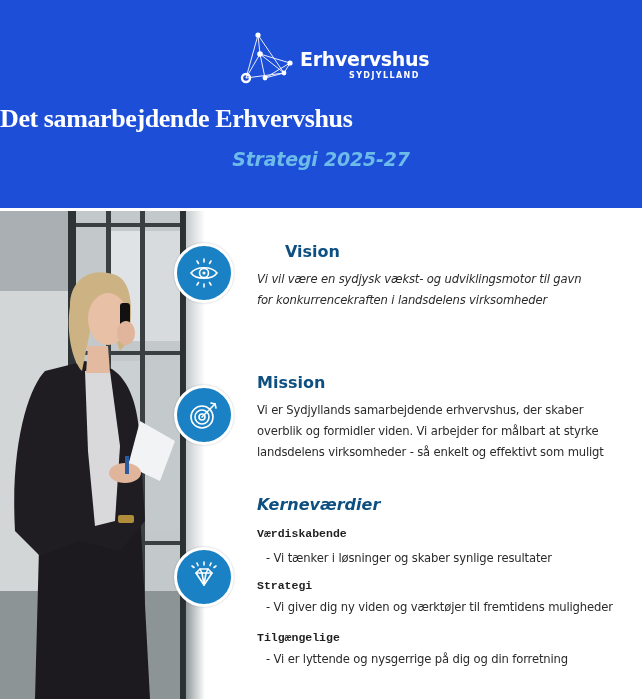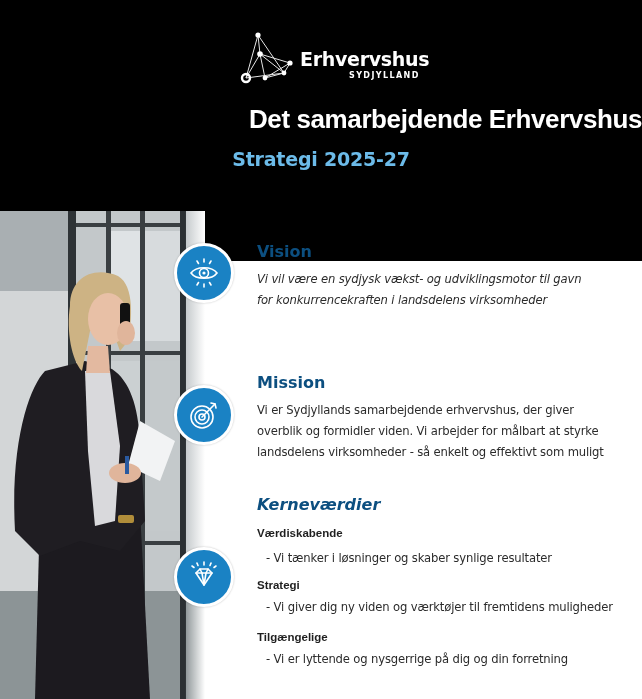--- a/index.html
+++ b/index.html
@@ -1,39 +1,39 @@
 <!DOCTYPE html>
 <html><head>
   <meta charset="utf-8">
   <style>
     * { box-sizing: border-box; margin: 0; padding: 0; }
     html, body { width: 642px; height: 699px; overflow: hidden; background: #ffffff; }
     body { font-family: "DejaVu Sans", "Liberation Sans", sans-serif; position: relative; }
 
     .header {
-      position: absolute; left: 0; top: 0; width: 642px; height: 261px;
-      background: #000000;
+      position: absolute; left: 0; top: 0; width: 642px; height: 208px;
+      background: #1d4ed8;
     }
     .logo { position: absolute; left: 238px; top: 28px; width: 180px; height: 60px; }
     .logo-mark { position: absolute; left: 0; top: 0; width: 62px; height: 58px; }
     .logo-word {
       position: absolute; left: 62px; top: 20px; color: #ffffff;
       font-family: "DejaVu Sans", sans-serif; font-weight: bold; font-size: 19px; letter-spacing: -0.3px;
     }
     .logo-sub {
       position: absolute; left: 64px; top: 43px; color: #ffffff;
       font-family: "DejaVu Sans", sans-serif; font-weight: bold; font-size: 8px; letter-spacing: 1.4px; padding-left: 47px;
     }
     .title {
-      position: absolute; left: 0; width: 642px; top: 104px; text-align: right; color: #ffffff;
-      font-family: Liberation Sans, sans-serif; font-weight: bold; font-size: 26px; letter-spacing: -0.4px;
+      position: absolute; left: 0; width: 642px; top: 104px; text-align: left; color: #ffffff;
+      font-family: Liberation Serif, serif; font-weight: bold; font-size: 26px; letter-spacing: -0.4px;
     }
     .subtitle {
       position: absolute; left: 0; width: 642px; top: 148px; text-align: center; color: #6cbbe9;
-      font-family: "DejaVu Sans", sans-serif; font-weight: bold; font-size: 19px; letter-spacing: -0.2px;
+      font-family: "DejaVu Sans", sans-serif; font-weight: bold; font-size: 19px; letter-spacing: -0.2px; font-style: italic;
     }
 
     .photo {
       position: absolute; left: 0; top: 211px; width: 205px; height: 488px; overflow: hidden;
       background: linear-gradient(180deg, #b7bcbf 0%, #c9cdcf 30%, #aeb3b5 60%, #7f8789 100%);
     }
     .photo-fade {
       position: absolute; right: 0; top: 0; width: 20px; height: 100%;
       background: linear-gradient(90deg, rgba(255,255,255,0) 0%, #ffffff 100%);
     }
@@ -48,21 +48,21 @@
     .section-title {
       position: absolute; left: 257px; color: #0c4f80;
       font-family: "DejaVu Sans", sans-serif; font-weight: bold; font-size: 16px;
     }
     .body-text {
       position: absolute; left: 257px; color: #2b2b2b;
       font-family: "DejaVu Sans", sans-serif; font-size: 11.6px; line-height: 21px; letter-spacing: -0.15px;
     }
     .value-label {
       position: absolute; left: 257px; color: #1f1f1f;
-      font-family: Liberation Sans, sans-serif; font-weight: bold; font-size: 11.5px;
+      font-family: Liberation Mono, monospace; font-weight: bold; font-size: 11.5px;
     }
     .value-desc {
       position: absolute; left: 266px; color: #2b2b2b;
       font-family: "DejaVu Sans", sans-serif; font-size: 11.6px; letter-spacing: -0.15px;
     }
   </style>
 </head>
 <body>
 
 <div class="header">
@@ -150,40 +150,40 @@
       <line x1="17" y1="3" x2="17" y2="6"></line>
       <line x1="10" y1="5" x2="11.5" y2="7.5"></line>
       <line x1="24" y1="5" x2="22.5" y2="7.5"></line>
       <line x1="17" y1="28" x2="17" y2="31"></line>
       <line x1="10" y1="29" x2="11.5" y2="26.5"></line>
       <line x1="24" y1="29" x2="22.5" y2="26.5"></line>
     </g>
     <circle cx="17" cy="17" r="1.6" fill="#ffffff"></circle>
   </svg>
 </div>
-<div class="section-title" style="top:242px;">Vision</div>
+<div class="section-title" style="top:242px;margin-left:28px;">Vision</div>
 <div class="body-text" style="top:269px;font-style:italic;">
   <div>Vi vil være en sydjysk vækst- og udviklingsmotor til gavn</div>
   <div>for konkurrencekraften i landsdelens virksomheder</div>
 </div>
 
 <div class="icon-circle" style="left:174px; top:385px;">
   <svg width="34" height="34" viewBox="0 0 34 34">
     <g stroke="#ffffff" stroke-width="1.6" fill="none" stroke-linecap="round">
       <circle cx="15" cy="19" r="11"></circle>
       <circle cx="15" cy="19" r="7"></circle>
       <circle cx="15" cy="19" r="3"></circle>
       <line x1="15" y1="19" x2="28" y2="6"></line>
       <path d="M24 5 L28 6 L29 10"></path>
     </g>
   </svg>
 </div>
 <div class="section-title" style="top:373px;">Mission</div>
 <div class="body-text" style="top:400px;">
-  <div>Vi er Sydjyllands samarbejdende erhvervshus, der giver</div>
+  <div>Vi er Sydjyllands samarbejdende erhvervshus, der skaber</div>
   <div>overblik og formidler viden. Vi arbejder for målbart at styrke</div>
   <div>landsdelens virksomheder - så enkelt og effektivt som muligt</div>
 </div>
 
 <div class="icon-circle" style="left:174px; top:547px;">
   <svg width="34" height="34" viewBox="0 0 34 34">
     <g stroke="#ffffff" stroke-width="1.6" fill="none" stroke-linejoin="round" stroke-linecap="round">
       <path d="M9 13 L13 9 L21 9 L25 13 L17 25 Z"></path>
       <line x1="9" y1="13" x2="25" y2="13"></line>
       <path d="M13 9 L15 13 L17 25 L19 13 L21 9"></path>

